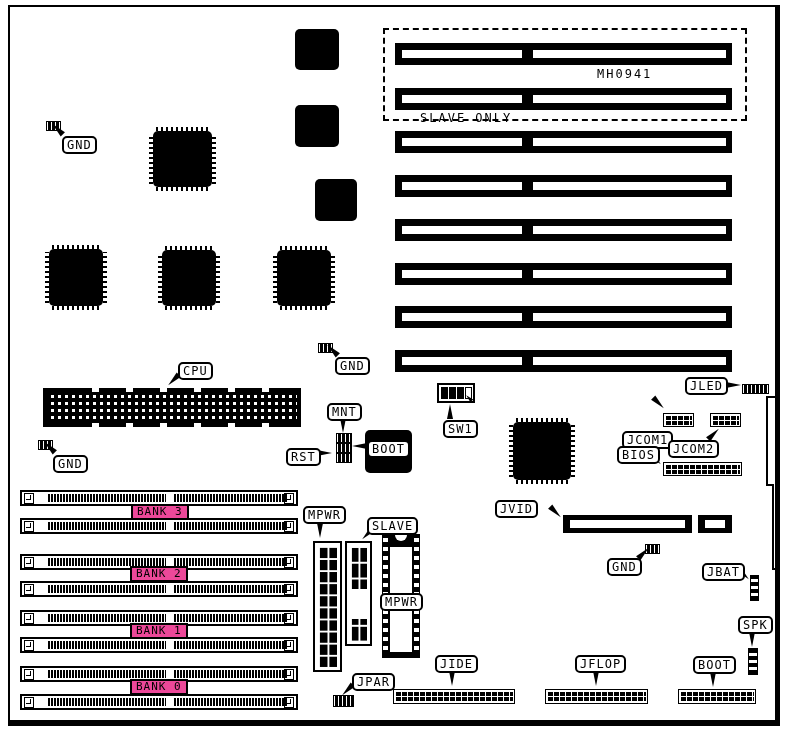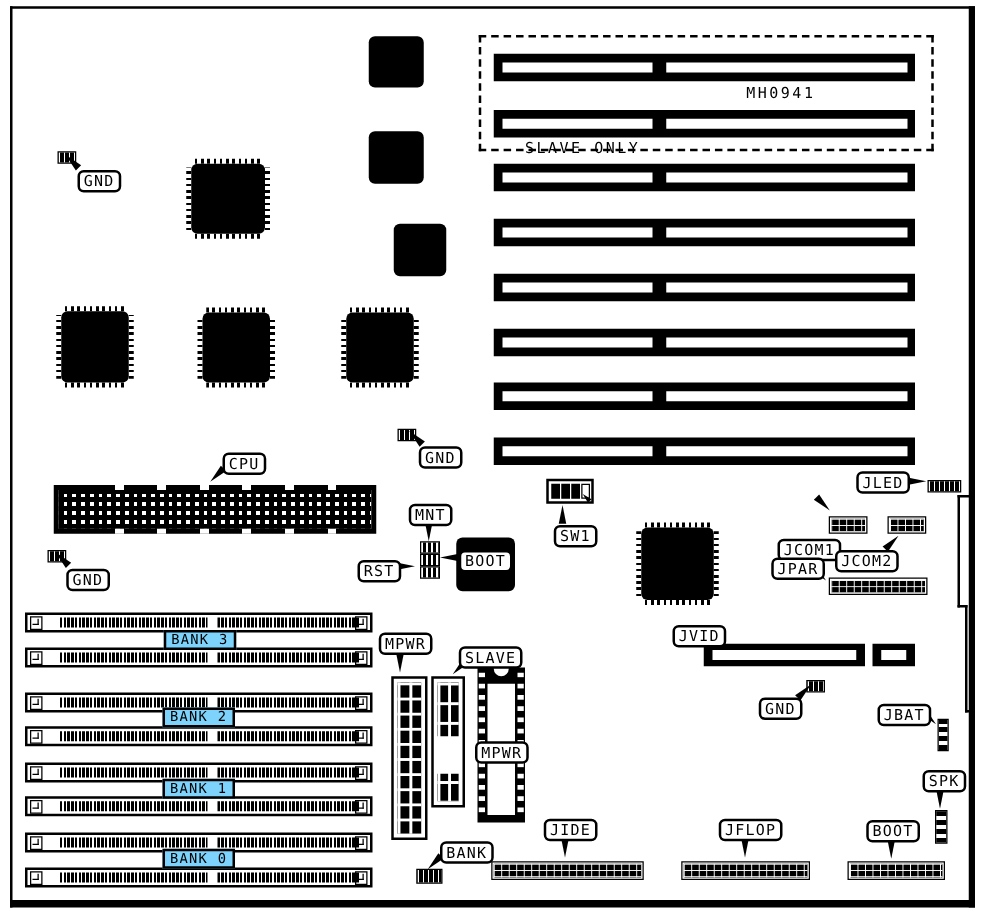--- a/index.html
+++ b/index.html
@@ -37,21 +37,21 @@
   .simm{position:absolute;width:274px;height:12px;border:2px solid #000;background:#fff;}
   .simm .bar{position:absolute;top:2px;height:8px;
     background:repeating-linear-gradient(90deg,#000 0 2px,#fff 2px 3px);}
   .simm .cap{position:absolute;top:1px;width:8px;height:9px;border:1px solid #000;}
   .simm .cap i{position:absolute;left:1px;top:1px;width:4px;height:4px;border:1px solid #000;border-top:none;border-left:none;}
   
   .co{position:absolute;background:#fff;border:2px solid #000;border-radius:5px;
       font-size:12px;line-height:14px;letter-spacing:1px;padding:0 3px;white-space:nowrap;
       z-index:5;color:#000;}
   .z6{z-index:6;}
-  .banklbl{position:absolute;background:#7dd3fc;border:2px solid #000;border-radius:0;
+  .banklbl{position:absolute;background:#ec4899;border:2px solid #000;border-radius:0;
       font-size:11px;line-height:12px;letter-spacing:1px;padding:0 4px;z-index:5;white-space:nowrap;}
   .fig-text{position:absolute;font-size:12px;letter-spacing:2px;color:#000;}
   
   .hdr{position:absolute;border:1px solid #000;background:#fff;}
   .hdr .g{position:absolute;inset:1px;background-color:#000;
     background-image:linear-gradient(#fff 0 1px,transparent 1px),
                      linear-gradient(90deg,#fff 0 1px,transparent 1px);
     background-size:6px 5px;}
   
   .pconn{position:absolute;border:2px solid #000;background:#fff;}
@@ -364,25 +364,25 @@
   <div class="co" style="left:53px;top:455px;">GND</div>
   <div class="co" style="left:607px;top:558px;">GND</div>
   <div class="co" style="left:178px;top:362px;">CPU</div>
   <div class="co" style="left:327px;top:403px;">MNT</div>
   <div class="co" style="left:286px;top:448px;">RST</div>
   <div class="co z6" style="left:367px;top:440px;">BOOT</div>
   <div class="co" style="left:443px;top:420px;">SW1</div>
   <div class="co" style="left:622px;top:387px;margin-top:44px;">JCOM1</div>
   <div class="co" style="left:685px;top:377px;">JLED</div>
   <div class="co" style="left:668px;top:440px;">JCOM2</div>
-  <div class="co" style="left:617px;top:446px;">JPAR</div>
-  <div class="co" style="left:538px;top:500px;text-align:center;">JVID</div>
+  <div class="co" style="left:617px;top:446px;">BIOS</div>
+  <div class="co" style="left:495px;top:500px;text-align:center;">JVID</div>
   <div class="co" style="left:702px;top:563px;">JBAT</div>
   <div class="co" style="left:738px;top:616px;">SPK</div>
   <div class="co" style="left:303px;top:506px;">MPWR</div>
   <div class="co" style="left:367px;top:517px;">SLAVE</div>
   <div class="co z6" style="left:380px;top:593px;">MPWR</div>
-  <div class="co" style="left:352px;top:673px;">BANK</div>
+  <div class="co" style="left:352px;top:673px;">JPAR</div>
   <div class="co" style="left:435px;top:655px;">JIDE</div>
   <div class="co" style="left:575px;top:655px;">JFLOP</div>
   <div class="co" style="left:693px;top:656px;">BOOT</div>
 
 </div>
 
 </body></html>

